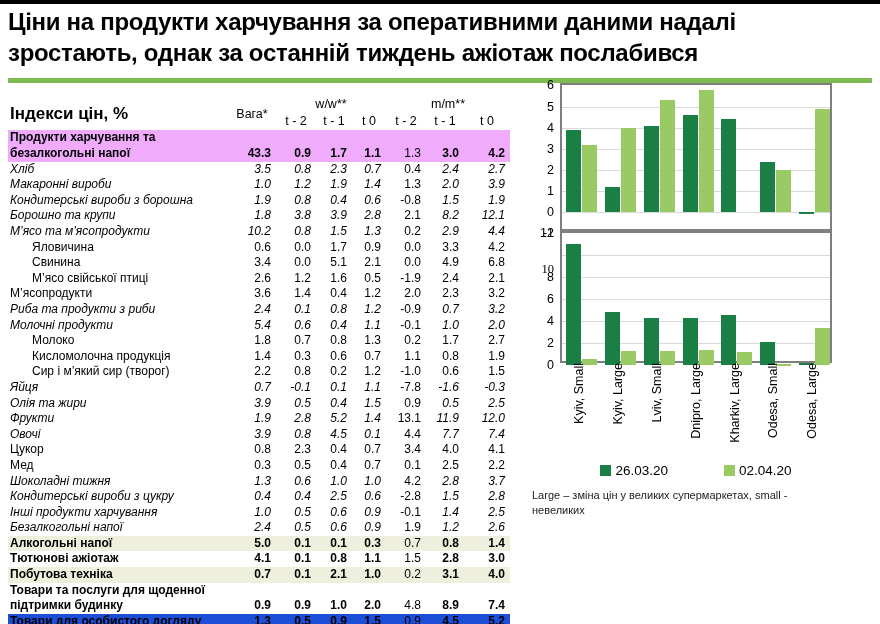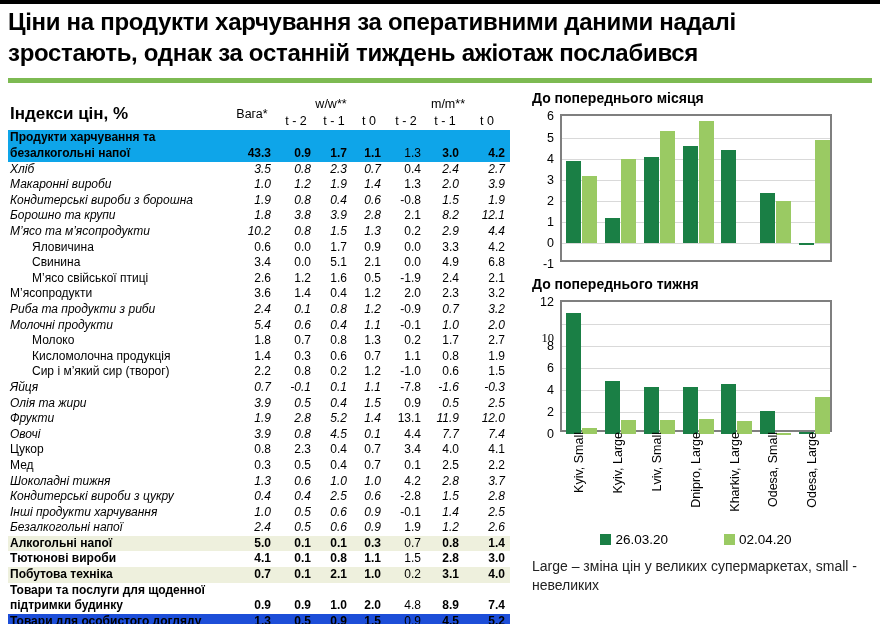--- a/index.html
+++ b/index.html
@@ -39,21 +39,21 @@
   .grid { position:absolute; left:0; width:100%; height:1px; background:#d9d9d9; }
   .bar { position:absolute; }
   .xlabels { display:flex; margin-left:28px; width:272px; height:96px; }
   .xcell { flex:1; display:flex; justify-content:center; align-items:flex-start; }
   .xcell span { writing-mode:vertical-rl; transform:rotate(180deg); font-size:12.5px;
     white-space:nowrap; line-height:1; }
   .legend { display:flex; justify-content:center; gap:56px; margin:4px 0 0 28px; width:272px;
     font-size:13.5px; }
   .legend-item { display:flex; align-items:center; gap:4px;text-align:right; }
   .swatch { width:11px; height:11px; display:inline-block; }
-  .footnote { font-size:14px; margin-top:10px; line-height:1.35; white-space:pre-line; color:#222; }
+  .footnote { font-size:11px; margin-top:10px; line-height:1.35; white-space:pre-line; color:#222; }
 </style>
 </head>
 <body>
 
 <div class="topline"></div>
 <div class="title">Ціни на продукти харчування за оперативними даними надалі
 зростають, однак за останній тиждень ажіотаж послабився</div>
 <div class="rule" style="background: rgb(125, 186, 82);"></div>
 
 <div class="content">
@@ -80,21 +80,21 @@
         <tr>
           <th>t - 2</th>
           <th>t - 1</th>
           <th>t 0</th>
           <th>t - 2</th>
           <th>t - 1</th>
           <th>t 0</th>
         </tr>
       </thead>
       <tbody>
-          <tr class="bold" style="background: #0ea5e9;">
+          <tr class="bold" style="background: #f0abfc;">
             <td class="lbl">Продукти харчування та безалкогольні напої</td>
             <td class="num">43.3</td>
             <td class="num">0.9</td>
             <td class="num">1.7</td>
             <td class="num">1.1</td>
             <td class="num up">1.3</td>
             <td class="num">3.0</td>
             <td class="num">4.2</td>
           </tr>
           <tr class="italic">
@@ -341,21 +341,21 @@
             <td class="lbl">Алкогольні напої</td>
             <td class="num">5.0</td>
             <td class="num">0.1</td>
             <td class="num">0.1</td>
             <td class="num">0.3</td>
             <td class="num up">0.7</td>
             <td class="num">0.8</td>
             <td class="num">1.4</td>
           </tr>
           <tr class="bold">
-            <td class="lbl">Тютюнові вироби</td>
+            <td class="lbl">Тютюнові ажіотаж</td>
             <td class="num">4.1</td>
             <td class="num">0.1</td>
             <td class="num">0.8</td>
             <td class="num">1.1</td>
             <td class="num up">1.5</td>
             <td class="num">2.8</td>
             <td class="num">3.0</td>
           </tr>
           <tr class="bold" style="background: rgb(238, 240, 221);">
             <td class="lbl">Побутова техніка</td>
@@ -386,21 +386,20 @@
             <td class="num up">0.9</td>
             <td class="num">4.5</td>
             <td class="num">5.2</td>
           </tr>
         </tbody>
     </table>
   </div>
 
   <div class="right">
 
-    <div class="chart-sub">До попереднього місяця</div>
     <div class="chart">
       <div class="yticks" id="ticks-month">
           <div class="ytick" style="top: 148px;">-1</div>
           <div class="ytick" style="top: 126.857px;">0</div>
           <div class="ytick" style="top: 105.714px;">1</div>
           <div class="ytick" style="top: 84.5714px;">2</div>
           <div class="ytick" style="top: 63.4286px;">3</div>
           <div class="ytick" style="top: 42.2857px;">4</div>
           <div class="ytick" style="top: 21.1429px;">5</div>
           <div class="ytick" style="top: 0px;">6</div>
@@ -421,21 +420,20 @@
           <div class="bar" style="left: 237.071px; top: 126.857px; width: 15px; height: 2.11429px; background: rgb(26, 127, 69);"></div>
           <div class="bar" style="left: 19.9286px; top: 59.2px; width: 15px; height: 67.6571px; background: rgb(154, 202, 99);"></div>
           <div class="bar" style="left: 58.7857px; top: 42.2857px; width: 15px; height: 84.5714px; background: rgb(154, 202, 99);"></div>
           <div class="bar" style="left: 97.6429px; top: 14.8px; width: 15px; height: 112.057px; background: rgb(154, 202, 99);"></div>
           <div class="bar" style="left: 136.5px; top: 4.22857px; width: 15px; height: 122.629px; background: rgb(154, 202, 99);"></div>
           <div class="bar" style="left: 214.214px; top: 84.5714px; width: 15px; height: 42.2857px; background: rgb(154, 202, 99);"></div>
           <div class="bar" style="left: 253.071px; top: 23.2571px; width: 15px; height: 103.6px; background: rgb(154, 202, 99);"></div>
         </div>
     </div>
 
-    <div class="chart-sub" style="margin-top:14px">До попереднього тижня</div>
     <div class="chart">
       <div class="yticks" id="ticks-week">
           <div class="ytick" style="top: 132px;">0</div>
           <div class="ytick" style="top: 110px;">2</div>
           <div class="ytick" style="top: 88px;">4</div>
           <div class="ytick" style="top: 66px;">6</div>
           <div class="ytick" style="top: 44px;">8</div>
           <div class="ytick" style="top: 36px; font-family: Liberation Serif, serif;">10</div>
           <div class="ytick" style="top: 0px;">12</div>
         </div>

